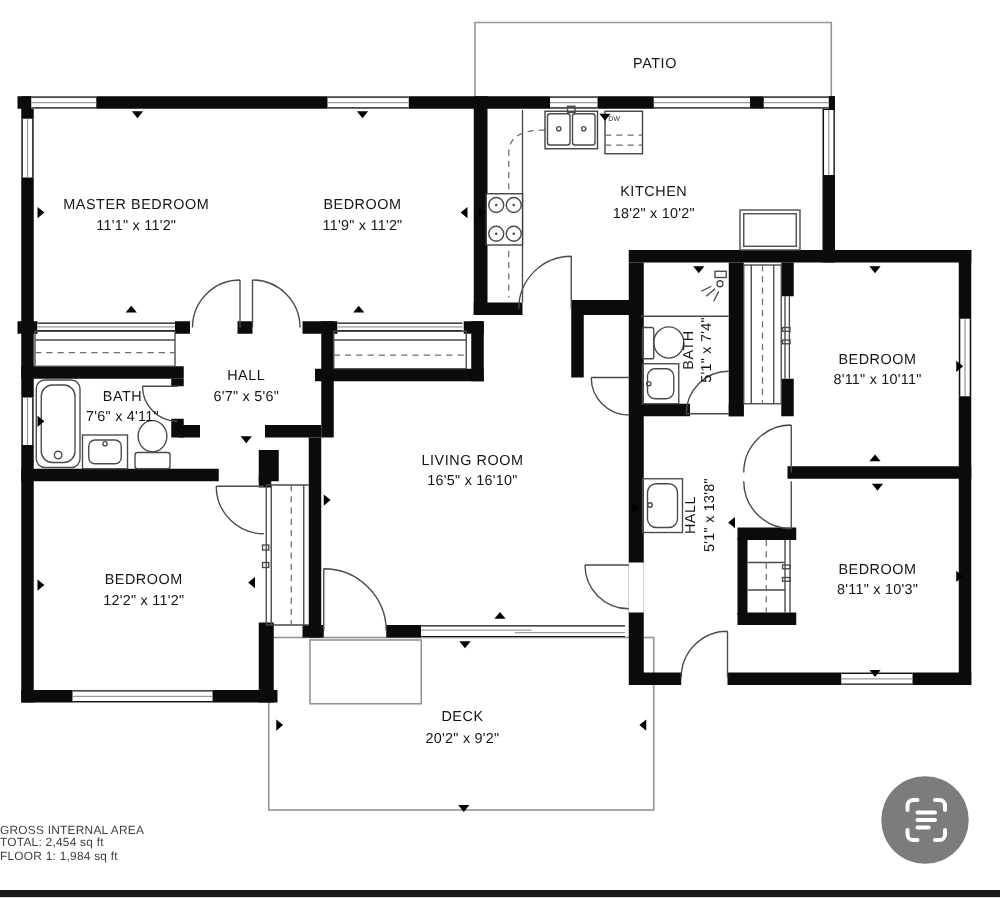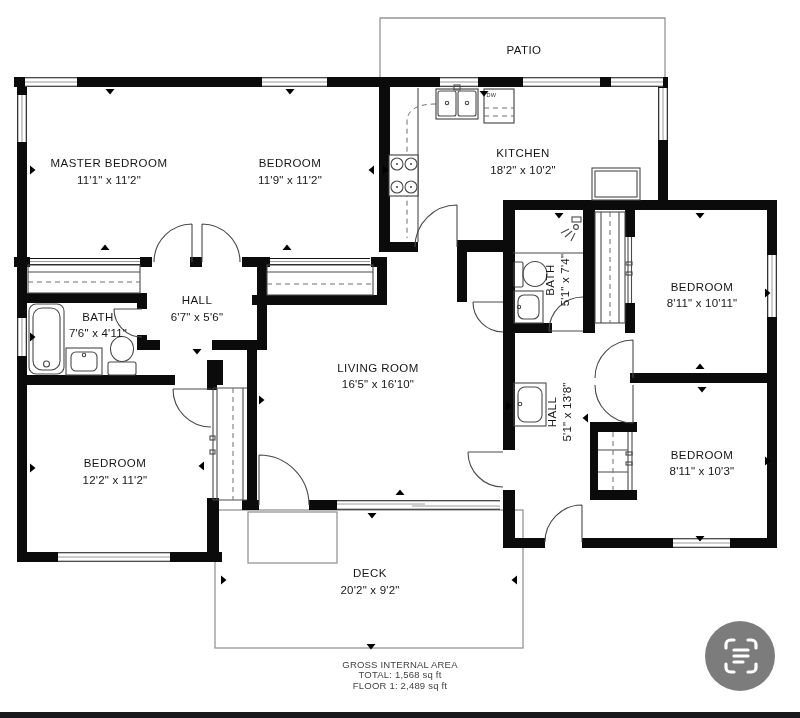--- a/index.html
+++ b/index.html
@@ -9,21 +9,21 @@
   text{font-family:"Liberation Sans",sans-serif;}
   .rname{font-size:11.5px;fill:#161616;letter-spacing:.45px;text-anchor:middle;}
   .rdims{font-size:11.5px;fill:#161616;letter-spacing:.2px;text-anchor:middle;}
   .dwlbl{font-size:5.5px;fill:#2e2e2e;letter-spacing:.3px;}
   .thin{stroke:#4a4a4a;stroke-width:1.1;fill:none;}
   .thinf{stroke:#3f3f3f;stroke-width:1.1;fill:#ffffff;}
   .dash{stroke:#6e6e6e;stroke-width:1;fill:none;stroke-dasharray:5 4;}
   .outdoor{stroke:#969696;stroke-width:1.3;fill:none;}
   .wline{stroke:#111;stroke-width:1.1;fill:none;}
   .wmid{stroke:#9a9a9a;stroke-width:1;fill:none;}
-  #footer{position:absolute;left:0;top:660px;width:800px;text-align:center;
+  #footer{position:absolute;left:0;top:660px;width:800px;
           font-size:9.5px;line-height:10.3px;color:#3f3f3f;letter-spacing:.2px;}
   #footer .disclaimer{color:#b5b5b5;}
   #scan-btn{position:absolute;left:705px;top:621px;width:70px;height:70px;border-radius:50%;
             background:#7c7c7c;cursor:pointer;}
   #bottom-bar{position:absolute;left:0;bottom:0;width:800px;height:6px;background:#19191b;}
 </style>
 </head>
 <body>
 
 <div id="screen">
@@ -355,22 +355,22 @@
     <text class="rname" x="702" y="459">BEDROOM</text>
     <text class="rdims" x="702" y="475">8'11" x 10'3"</text>
 
     <text class="rname" x="370" y="577">DECK</text>
     <text class="rdims" x="370" y="594">20'2" x 9'2"</text>
   </g>
 </svg>
 
   <div id="footer">
     <div>GROSS INTERNAL AREA</div>
-    <div>TOTAL: 1,568 sq ft</div>
-    <div>FLOOR 1: 2,489 sq ft</div>
+    <div>TOTAL: 2,454 sq ft</div>
+    <div>FLOOR 1: 1,984 sq ft</div>
   </div>
 
   <div id="scan-btn">
     <svg width="70" height="70" viewBox="705 621 70 70">
       <g stroke="#ffffff" stroke-width="3.2" stroke-linecap="round" fill="none">
         <path d="M726,648 v-3.5 a4.5,4.5 0 0 1 4.5,-4.5 h3.5"></path>
         <path d="M748,640 h3.5 a4.5,4.5 0 0 1 4.5,4.5 v3.5"></path>
         <path d="M756,664 v3.5 a4.5,4.5 0 0 1 -4.5,4.5 h-3.5"></path>
         <path d="M734,672 h-3.5 a4.5,4.5 0 0 1 -4.5,-4.5 v-3.5"></path>
         <path d="M734,650 h14 M734,656 h14 M734,662 h9"></path>

